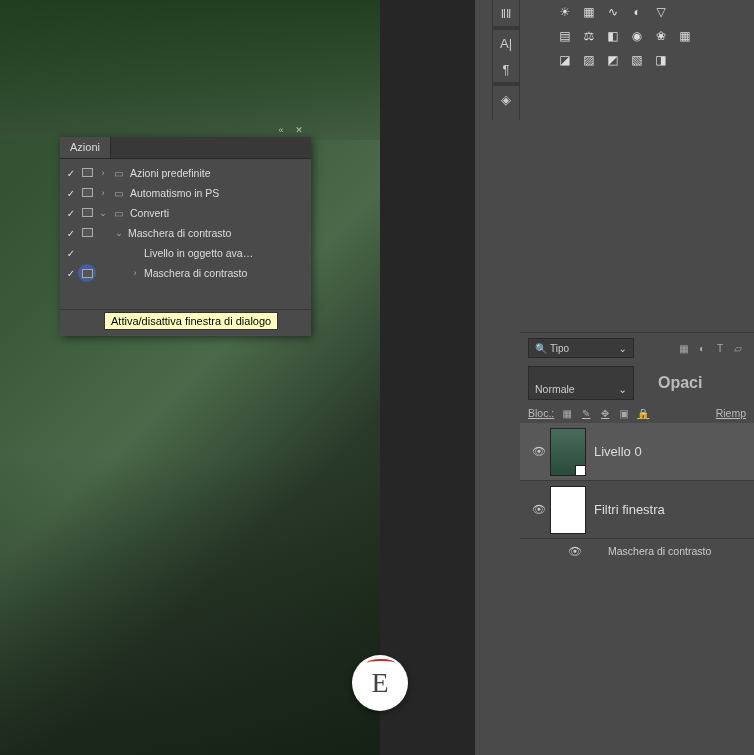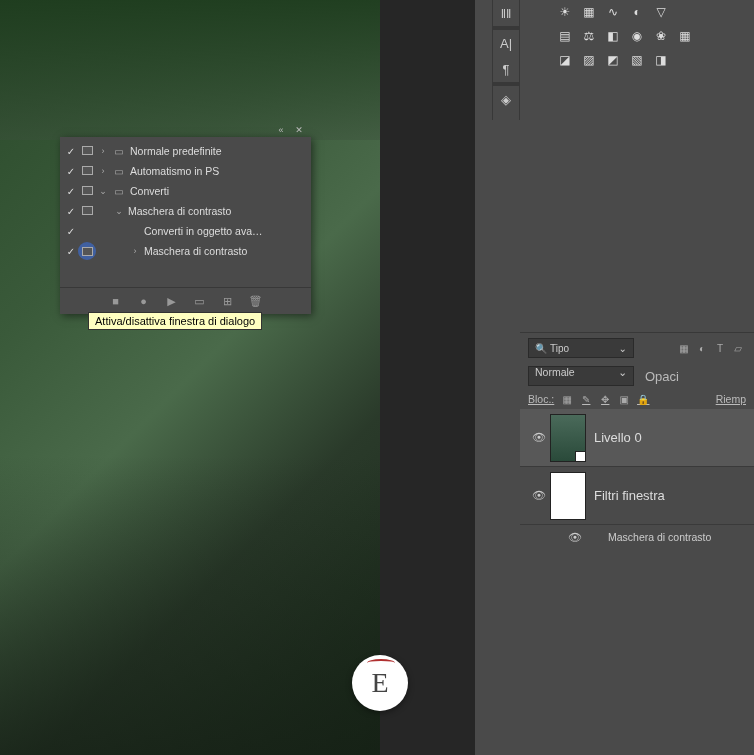--- a/index.html
+++ b/index.html
@@ -31,36 +31,36 @@
 .action-row.highlight .dialog-toggle { background: #4060a0; border-radius: 50%; width: 18px; height: 18px; display: flex; align-items: center; justify-content: center; }
 .chk { width: 14px; text-align: center; color: #ddd; font-size: 10px; }
 .dialog-t { width: 18px; text-align: center; }
 .dbox { width: 11px; height: 9px; border: 1px solid #aaa; display: inline-block; background: #555; }
 .arrow { width: 14px; text-align: center; color: #aaa; font-size: 9px; }
 .folder-ic { width: 18px; text-align: center; color: #aaa; font-size: 10px; }
 .action-label { flex: 1; padding-left: 2px; white-space: nowrap; overflow: hidden; text-overflow: ellipsis; }
 .indent1 { padding-left: 16px; }
 .indent2 { padding-left: 32px; }
 
-.tooltip { position: absolute; left: 88px; top: 312px; background: #ffffc0; border: 1px solid #333; padding: 2px 6px; font-size: 11px; color: #000; }
+.tooltip { position: absolute; left: 104px; top: 312px; background: #ffffc0; border: 1px solid #333; padding: 2px 6px; font-size: 11px; color: #000; }
 
 .action-footer { display: flex; justify-content: center; gap: 14px; padding: 6px 0; border-top: 1px solid #383838; margin-top: 22px; }
 .footer-btn { width: 14px; height: 14px; color: #999; display: flex; align-items: center; justify-content: center; font-size: 11px; }
 
 .layers-panel { position: absolute; left: 520px; top: 332px; width: 234px; background: #4a4a4a; border-top: 1px solid #383838; }
 .ltabs { display: flex; background: #383838; height: 24px; }
 .ltab { padding: 5px 12px; font-size: 11px; color: #bbb; }
 .ltab.active { background: #4a4a4a; color: #ddd; }
 .filter-row { display: flex; align-items: center; padding: 5px 8px; gap: 4px; }
 .filter-select { flex: 0 0 106px; height: 20px; background: #3a3a3a; border: 1px solid #2a2a2a; color: #ccc; font-size: 10px; padding: 0 6px; display: flex; align-items: center; justify-content: space-between; }
 .filter-icons { display: flex; gap: 2px; margin-left: auto; }
 .fic { width: 16px; height: 16px; color: #aaa; display: flex; align-items: center; justify-content: center; font-size: 10px; }
 .blend-row { display: flex; align-items: center; padding: 3px 8px; }
-.blend-select { flex: 0 0 106px; height: 20px; background: #3a3a3a; border: 1px solid #2a2a2a; color: #ccc; font-size: 10.5px; padding: 7px 6px; display: flex; align-items: flex-end; justify-content: space-between; }
-.opac-label { margin-left: 11px; font-size: 13px; color: #bbb; }
+.blend-select { flex: 0 0 106px; height: 20px; background: #3a3a3a; border: 1px solid #2a2a2a; color: #ccc; font-size: 10.5px; padding: 16px 6px; display: flex; align-items: flex-start; justify-content: space-between; }
+.opac-label { margin-left: 24px; font-size: 16px; color: #bbb; font-weight: bold; }
 .lock-row { display: flex; align-items: center; padding: 3px 8px; font-size: 10.5px; color: #bbb; text-decoration: underline; }
 .lock-icons { display: flex; gap: 5px; margin-left: 6px; }
 .lic { width: 14px; height: 14px; color: #aaa; display: flex; align-items: center; justify-content: center; font-size: 10px; }
 .fill-label { margin-left: auto; }
 
 .layer-items { }
 .layer-item { display: flex; align-items: center; min-height: 58px; padding: 4px 8px; border-bottom: 1px solid #3a3a3a; }
 .layer-item.selected { background: #585858; }
 .eye { width: 22px; text-align: center; color: #ccc; font-size: 11px; }
 .thumb { width: 36px; height: 48px; background: linear-gradient(180deg, #4a6a5a, #2a4a3a); border: 1px solid #222; margin-right: 8px; position: relative; }
@@ -113,27 +113,30 @@
     <span class="top-icon">▧</span>
     <span class="top-icon">◨</span>
   </div>
 </div>
 
 <div class="actions-panel">
   <div class="panel-flyout">
     <span class="flyout-btn">«</span>
     <span class="flyout-btn">✕</span>
   </div>
+  <div class="panel-tabs">
+    <div class="panel-tab">Azioni</div>
+  </div>
   <div class="action-list">
     <div class="action-row">
       <span class="chk">✓</span>
       <span class="dialog-t"><span class="dbox"></span></span>
       <span class="arrow">›</span>
       <span class="folder-ic">▭</span>
-      <span class="action-label">Normale predefinite</span>
+      <span class="action-label">Azioni predefinite</span>
     </div>
     <div class="action-row">
       <span class="chk">✓</span>
       <span class="dialog-t"><span class="dbox"></span></span>
       <span class="arrow">›</span>
       <span class="folder-ic">▭</span>
       <span class="action-label">Automatismo in PS</span>
     </div>
     <div class="action-row">
       <span class="chk">✓</span>
@@ -147,21 +150,21 @@
       <span class="dialog-t"><span class="dbox"></span></span>
       <span class="indent1"></span>
       <span class="arrow">⌄</span>
       <span class="action-label">Maschera di contrasto</span>
     </div>
     <div class="action-row">
       <span class="chk">✓</span>
       <span class="dialog-t"></span>
       <span class="indent2"></span>
       <span class="arrow"></span>
-      <span class="action-label">Converti in oggetto ava…</span>
+      <span class="action-label">Livello in oggetto ava…</span>
     </div>
     <div class="action-row highlight">
       <span class="chk">✓</span>
       <span class="dialog-t dialog-toggle">
           <span class="dbox"></span>
         </span>
       <span class="indent2"></span>
       <span class="arrow">›</span>
       <span class="action-label">Maschera di contrasto</span>
     </div>

